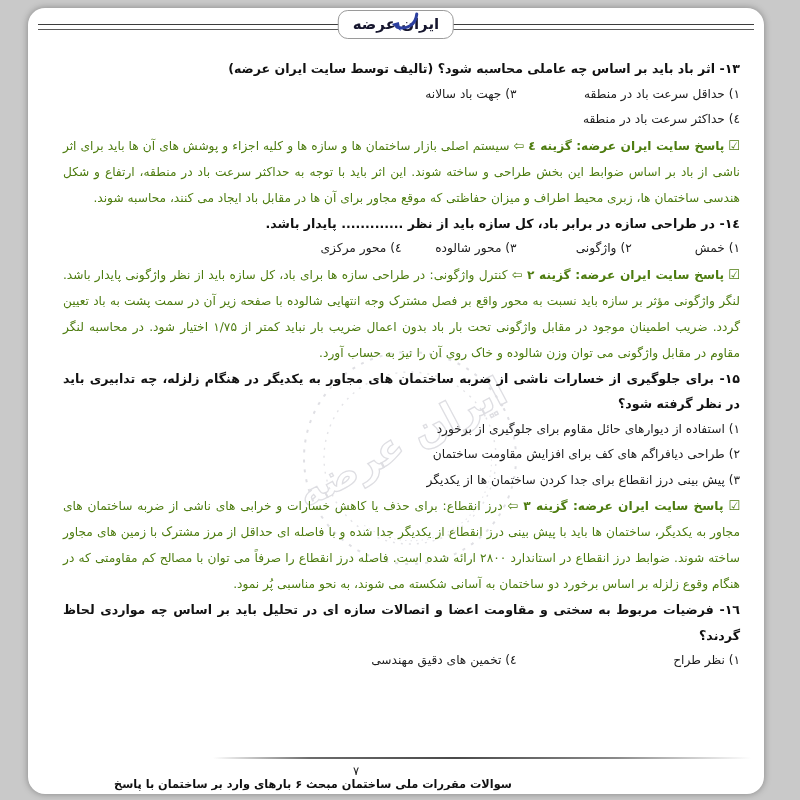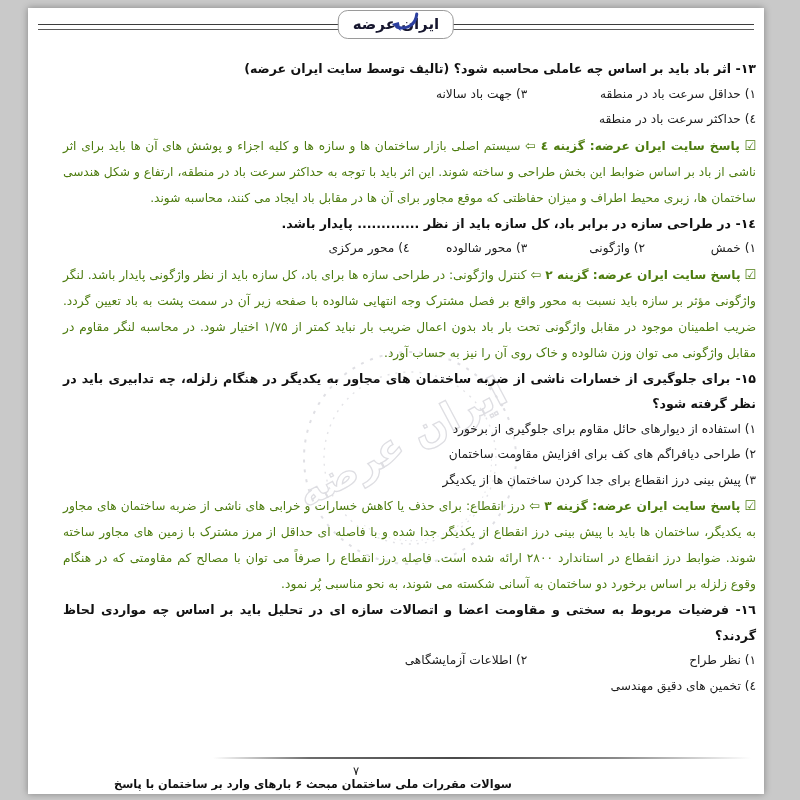--- a/index.html
+++ b/index.html
@@ -3,21 +3,21 @@
 <meta charset="utf-8">
 <style>
   html,body{margin:0;padding:0;}
   body{
     width:800px;height:800px;overflow:hidden;position:relative;
     background:#c9c9c9;
     font-family:"DejaVu Sans",sans-serif;
   }
   .page{
     position:absolute;left:28px;top:8px;width:736px;height:786px;
-    background:#ffffff;box-shadow:0 0 7px rgba(0,0,0,.35);
+    background:#ffffff;box-shadow:0 0 7px rgba(0,0,0,.35);border-radius:17px;
   }
   
   .header{position:relative;height:46px;z-index:3;}
   .header-rule{
     position:absolute;top:16px;left:10px;right:10px;height:4px;
     border-top:1.4px solid #3d3d3d;border-bottom:1px solid #5a5a5a;
   }
   .logo{
     position:absolute;top:2px;left:50%;transform:translateX(-50%);
     background:#fff;border:1.5px solid #9a9a9a;border-radius:10px;
@@ -25,21 +25,21 @@
   }
   .logo-text{
     font-weight:bold;font-size:15px;color:#16162e;direction:rtl;unicode-bidi:isolate;
   }
   .logo-swoosh{position:absolute;top:1px;right:32px;pointer-events:none;}
   
   .watermark{position:absolute;top:318px;left:250px;width:264px;height:264px;opacity:.55;z-index:0;}
   
   .content{
     position:relative;z-index:1;direction:rtl;text-align:justify;
-    padding:2px 8px 0 18px;color:#1c1c1c;margin-left:17px;
+    padding:2px 24px 0 18px;color:#1c1c1c;margin-left:17px;
   }
   .q-title{
     margin:0;font-size:12.6px;font-weight:bold;color:#111;line-height:25.5px;
   }
   .opts{display:grid;line-height:25.5px;font-size:12.2px;color:#1c1c1c;}
   .opts.two-col{grid-template-columns:33% 67%;}
   .opts.four-col{grid-template-columns:16% 17% 17% 50%;}
   .opts.one-col{display:block;}
   .opt{display:block;white-space:nowrap;overflow:hidden;}
   .answer{
@@ -117,21 +117,20 @@
         <span class="opt">۲) طراحی دیافراگم های کف برای افزایش مقاومت ساختمان</span>
         <span class="opt">۳) پیش بینی درز انقطاع برای جدا کردن ساختمان ها از یکدیگر</span>
       </div>
       <p class="answer"><span class="chk">☑</span> <b>پاسخ سایت ایران عرضه: گزینه ۳</b> <span class="arrow">⇦</span> <span>درز انقطاع: برای حذف یا کاهش خسارات و خرابی های ناشی از ضربه ساختمان های مجاور به یکدیگر، ساختمان ها باید با پیش بینی درز انقطاع از یکدیگر جدا شده و با فاصله ای حداقل از مرز مشترک با زمین های مجاور ساخته شوند. ضوابط درز انقطاع در استاندارد ۲۸۰۰ ارائه شده است. فاصله درز انقطاع را صرفاً می توان با مصالح کم مقاومتی که در هنگام وقوع زلزله بر اساس برخورد دو ساختمان به آسانی شکسته می شوند، به نحو مناسبی پُر نمود.</span></p>
     </div>
 
     <div>
       <p class="q-title"><span>۱٦-</span> <span>فرضیات مربوط به سختی و مقاومت اعضا و اتصالات سازه ای در تحلیل باید بر اساس چه مواردی لحاظ گردند؟</span></p>
       <div class="opts two-col">
         <span class="opt">۱) نظر طراح</span>
-        <span class="opt">۲) اطلاعات آزمایشگاهی</span>
         <span class="opt">٤) تخمین های دقیق مهندسی</span>
       </div>
     </div>
 
   </div>
 
   <div class="footer-rule"></div>
   <div class="page-number">۷</div>
   <div class="book-title">سوالات مقررات ملی ساختمان مبحث ۶ بارهای وارد بر ساختمان با پاسخ</div>
 

